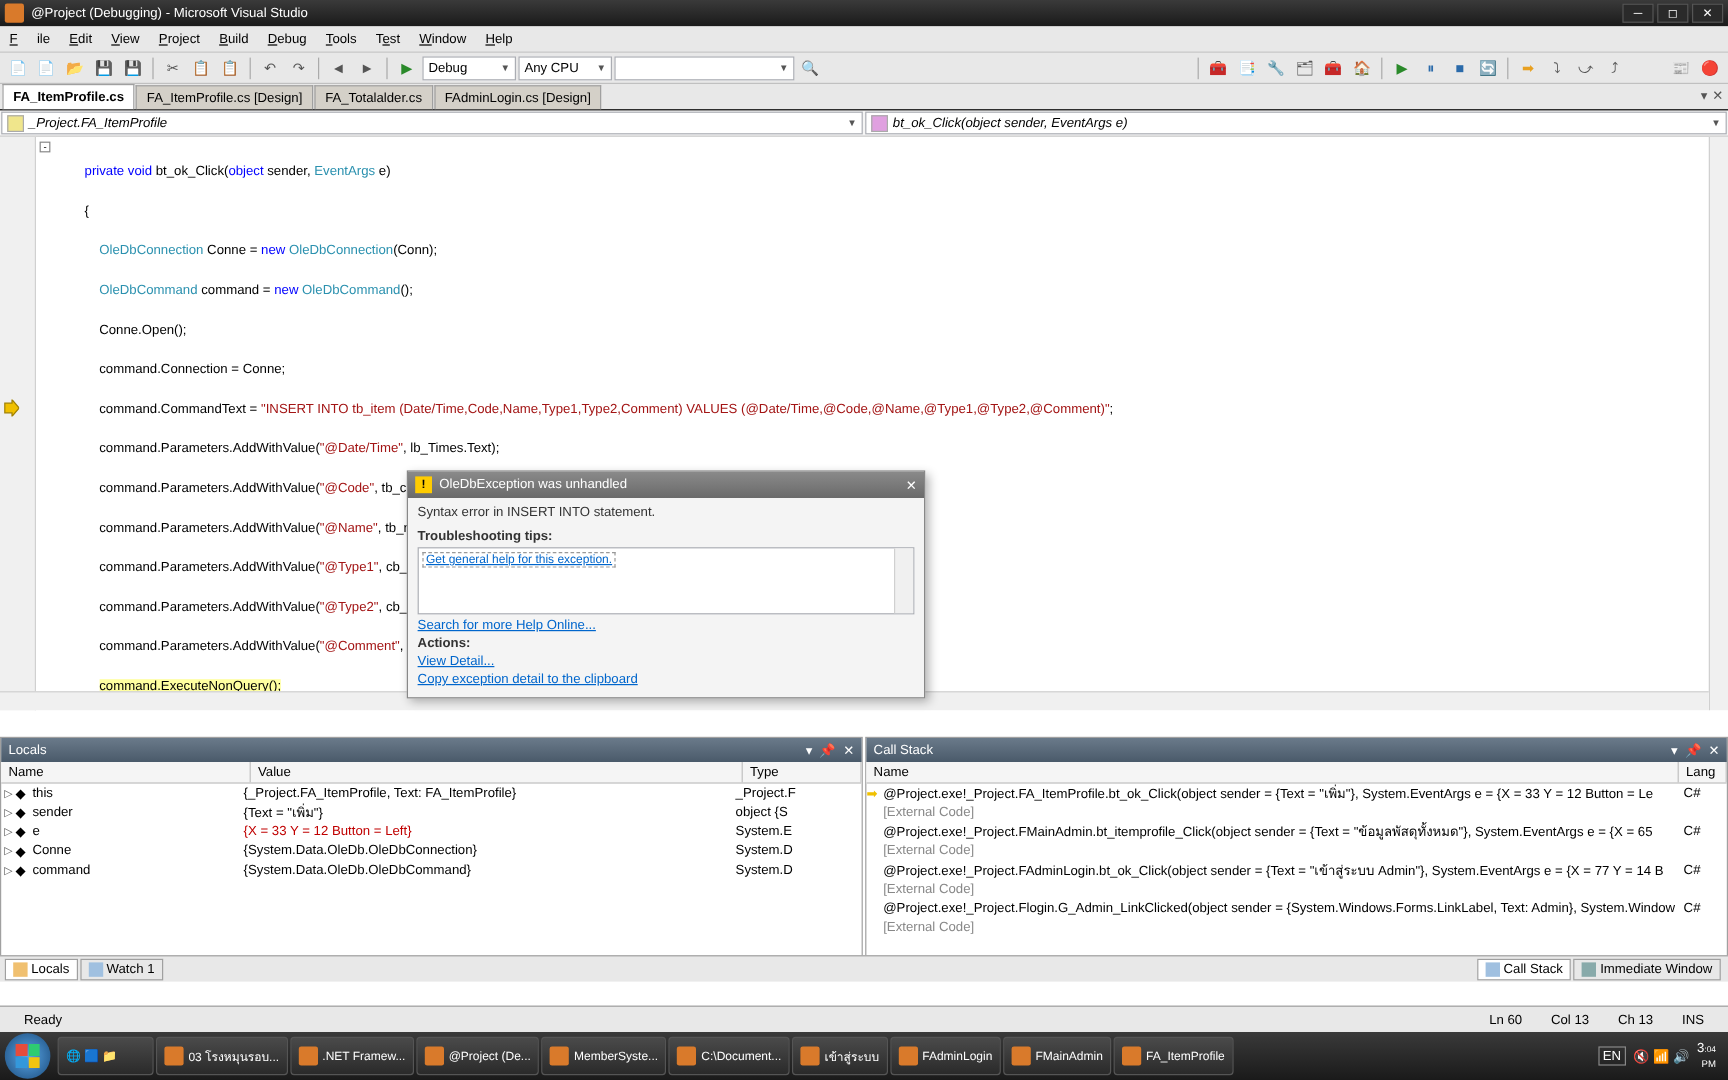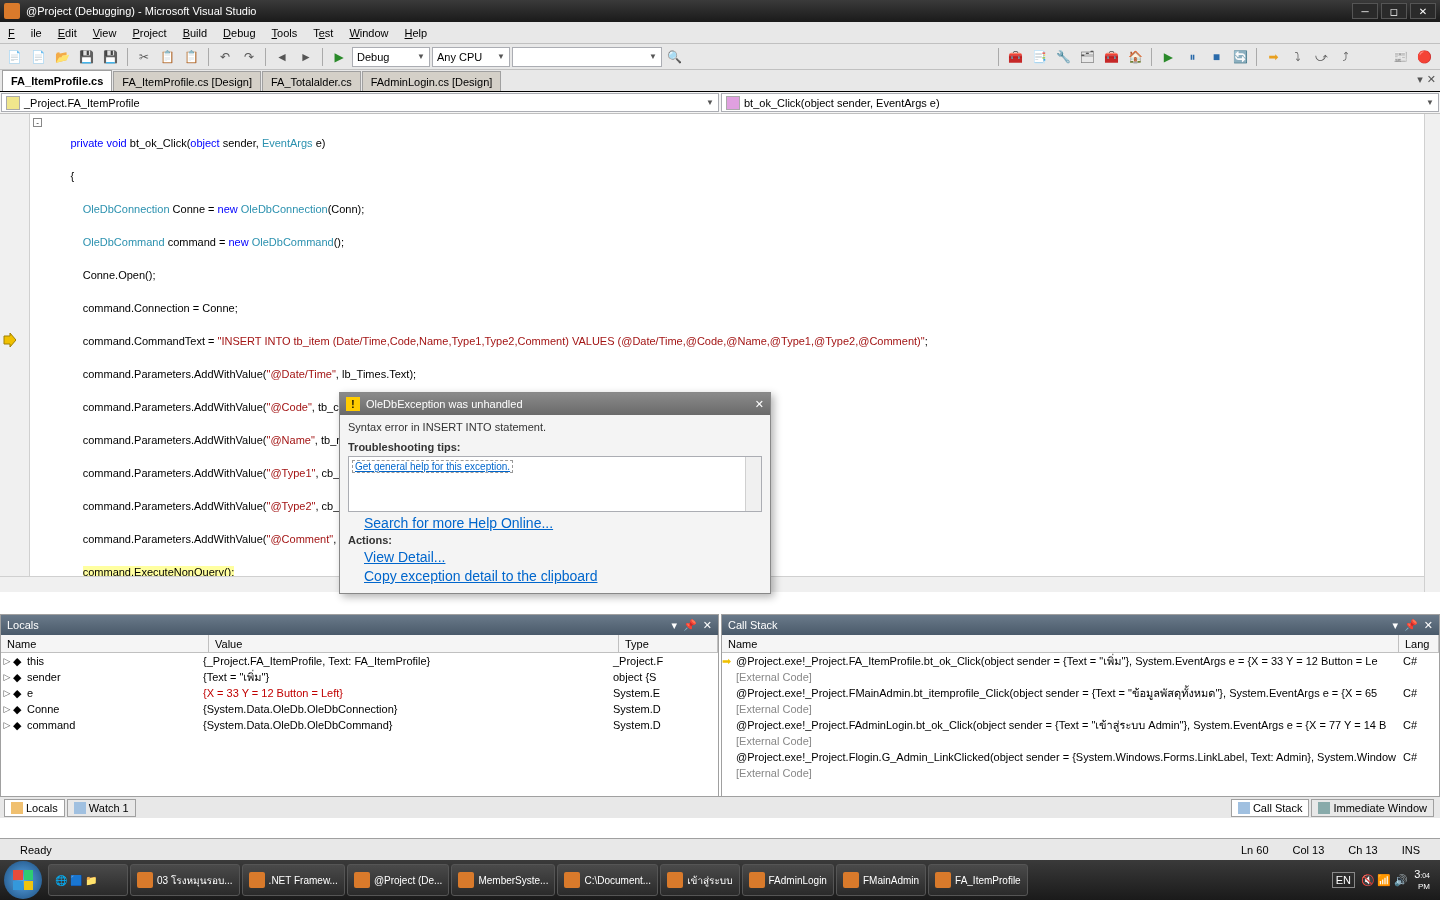--- a/index.html
+++ b/index.html
@@ -24,21 +24,21 @@
 .tb-combo { height:20px; border:1px solid #abadb3; background:#fff; padding:0 4px; display:flex; align-items:center; font-size:11px; }
 .tb-combo .arrow { margin-left:auto; font-size:8px; color:#555; padding-left:8px; }
 
 
 .doctabs { height:22px; background:#e8e8e8; border-bottom:1px solid #000000; display:flex; align-items:flex-end; padding-left:2px; position:relative; }
 .doctab { height:20px; padding:0 8px; border:1px solid #a0a0a0; border-bottom:none; background:#d4d0c8; display:flex; align-items:center; font-size:11px; margin-right:1px; }
 .doctab.active { background:#fff; font-weight:bold; height:21px; }
 .doctabs .right { position:absolute; right:4px; top:3px; display:flex; gap:4px; color:#555; }
 
 
-.navbar { height:22px; background:#f5f5f5; border-bottom:1px solid #c0c0c0; display:flex; }
+.navbar { height:22px; background:#f5f5f5; border-bottom:1px solid #c0c0c0; display:flex;font-style:italic; }
 .navbox { flex:1; border:1px solid #abadb3; margin:1px; background:#fff; display:flex; align-items:center; padding:0 4px; font-size:11px; }
 .navbox .ico { width:14px; height:14px; background:#f0e68c; border:1px solid #aaa; margin-right:4px; }
 .navbox .arrow { margin-left:auto; font-size:8px; color:#555; }
 
 
 .editor { height:478px; background:#fff; position:relative; overflow:hidden; }
 .gutter { position:absolute; left:0; top:0; width:30px; height:100%; background:#f0f0f0; border-right:1px solid #d0d0d0; }
 .outline   { position:absolute; left:30px; top:0; width:16px; height:100%; }
 .outline .box { width:9px; height:9px; border:1px solid #888; background:#fff; font-size:8px; line-height:7px; text-align:center; margin-left:3px; }
 .code { position:absolute; left:46px; top:4px; right:16px; font-family:Consolas,monospace; font-size:13px; line-height:16.5px; white-space:pre; }
@@ -55,21 +55,21 @@
 .excpopup { position:absolute; left:339px; top:392px; width:432px; background:#f4f4f4; border:1px solid #888; box-shadow:3px 3px 8px rgba(0,0,0,.3); z-index:100; }
 .excpopup .hdr { height:22px; background:linear-gradient(#8a8a8a,#6a6a6a); color:#fff; display:flex; align-items:center; padding:0 6px; font-size:11px; }
 .excpopup .hdr .warn { width:14px; height:14px; background:#ffcc00; margin-right:6px; display:flex; align-items:center; justify-content:center; color:#000; font-weight:bold; font-size:10px; }
 .excpopup .hdr .x { margin-left:auto; cursor:pointer; }
 .excpopup .body { padding:6px 8px; font-size:11px; }
 .excpopup .msg { margin-bottom:8px; color:#333; }
 .excpopup .section-title { font-weight:bold; margin-bottom:3px; color:#333; }
 .excpopup .tips { border:1px solid #abadb3; background:#fff; height:56px; padding:3px; position:relative; }
 .excpopup .tips .scroll { position:absolute; right:0; top:0; width:16px; height:100%; background:#f0f0f0; border-left:1px solid #d0d0d0; }
 .excpopup .tips a { color:#0066cc; border:1px dashed #999; padding:0 2px; font-size:10px; }
-.excpopup a.link { color:#0066cc; display:block; margin:3px 16px; font-size:14px; }
+.excpopup a.link { color:#0066cc; display:block; margin:3px 0; font-size:11px; }
 
 
 .bottom { position:absolute; top:614px; left:0; right:0; height:184px; display:flex; }
 .panel { flex:1; border:1px solid #a0a0a0; background:#fff; display:flex; flex-direction:column; margin-right:2px; }
 .panel:last-child { margin-right:0; }
 .panel-hdr { height:20px; background:linear-gradient(#6a7a8a,#4a5a6a); color:#fff; display:flex; align-items:center; padding:0 6px; font-size:11px; }
 .panel-hdr .ctrls { margin-left:auto; display:flex; gap:6px; font-size:10px; }
 .panel-cols { height:18px; background:#f5f5f5; border-bottom:1px solid #c0c0c0; display:flex; }
 .panel-col { padding:0 6px; border-right:1px solid #c0c0c0; display:flex; align-items:center; font-size:11px; }
 .panel-body { flex:1; overflow:hidden; font-size:11px; }

